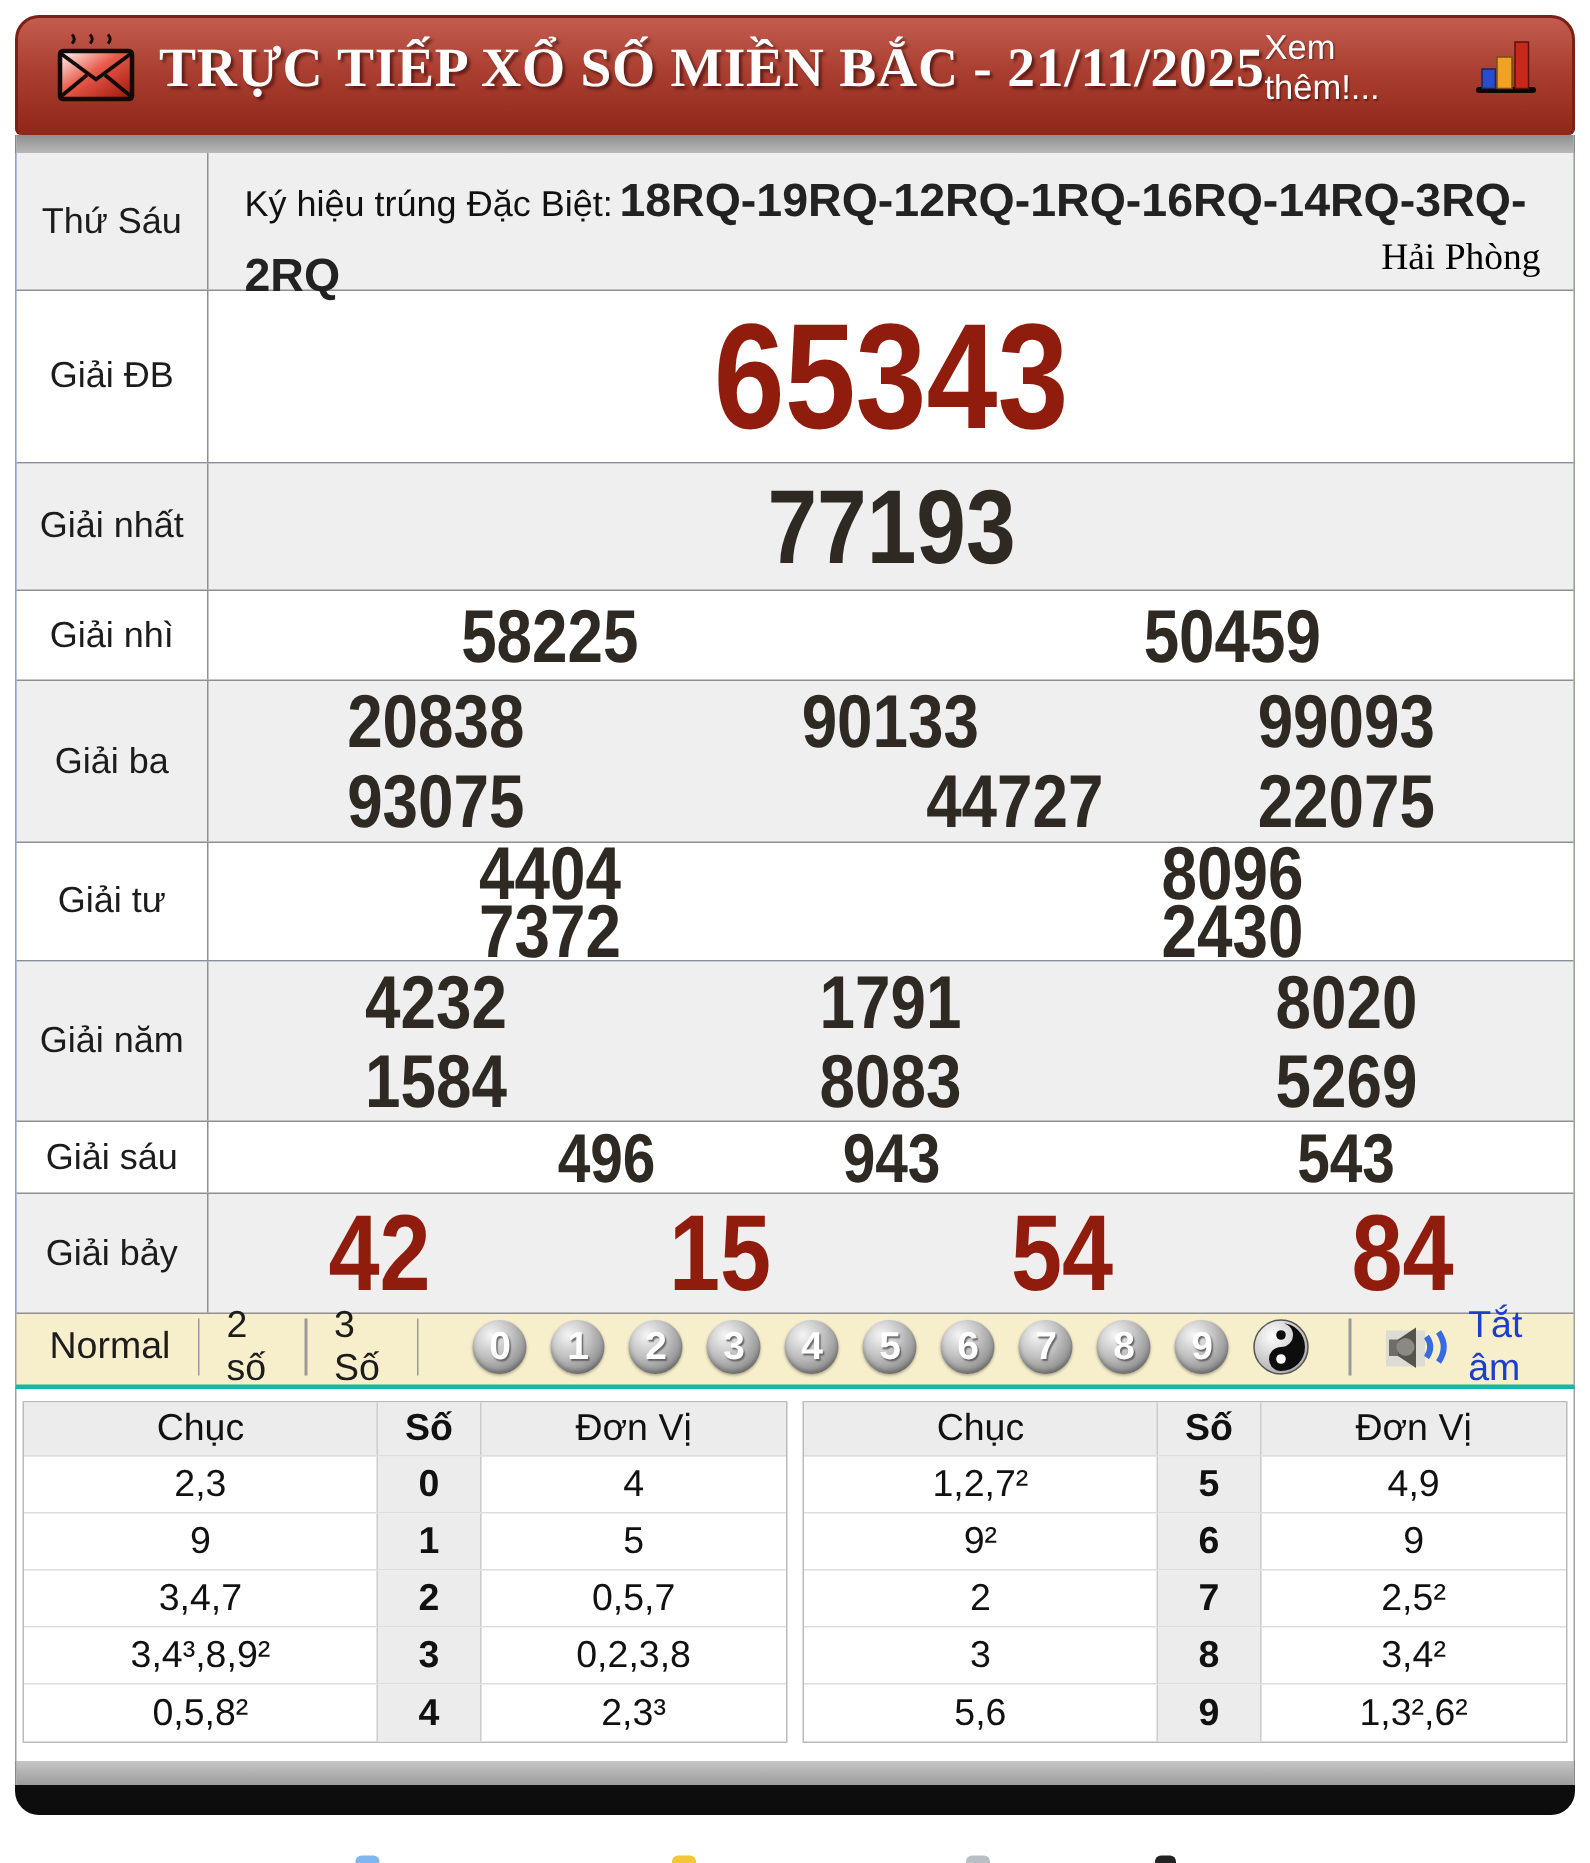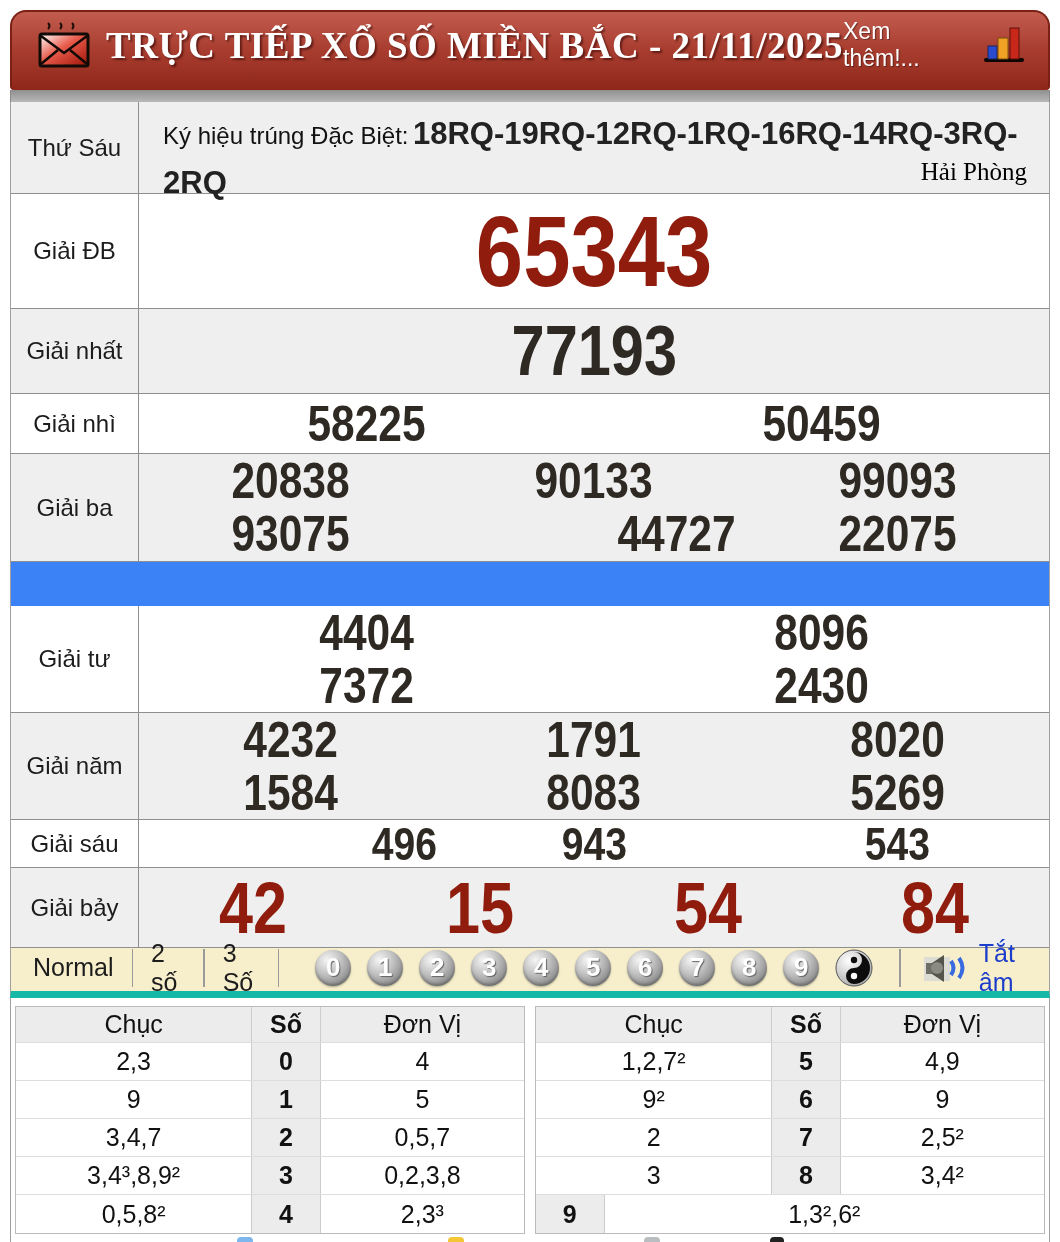--- a/index.html
+++ b/index.html
@@ -32,36 +32,36 @@
     display:flex; align-items:center; justify-content:center;
     font-size:24px; color:#1c1c1c; text-align:center; }
   .pvals { flex:1; display:flex; flex-wrap:wrap; align-content:center; }
   .cell { display:flex; align-items:center; justify-content:center; height:100%; }
   .twoline .cell { height:50%; }
   .num { display:inline-block; transform:scaleX(.85); font-weight:bold; color:#2e2a23; line-height:1; }
   .row-db    { height:115px; } .row-db .num   { font-size:100px; color:var(--red); }
   .row-nhat  { height:85px;  } .row-nhat .num { font-size:70px; }
   .row-nhi   { height:60px;  } .row-nhi .num  { font-size:50px; }
   .row-ba    { height:108px; } .row-ba .num   { font-size:50px; }
-  .row-tu    { height:107px;margin-top:44px; } .row-tu .num   { font-size:50px; }
+  .row-tu    { height:79px; } .row-tu .num   { font-size:50px; }
   .row-nam   { height:107px; } .row-nam .num  { font-size:50px; }
   .row-sau   { height:48px;  } .row-sau .num  { font-size:46px; }
   .row-bay   { height:80px;  } .row-bay .num  { font-size:72px; color:var(--red); }
 
   
   .prow.sig { height:92px; }
   .sigc { flex:1; position:relative; padding:10px 24px 6px 24px; line-height:44px; }
   .siglabel { font-size:24px; color:#111; }
   .sigval { font-size:31px; font-weight:bold; color:#222; }
   .prov { position:absolute; right:22px; bottom:6px; line-height:30px;
     font-family:"Liberation Serif","DejaVu Serif",serif; font-size:25px; color:#000; }
 
   
   .toolbar { height:50px; background:#f7efcb;
-    border-left:1px solid #a0a0a0; border-right:1px solid #a0a0a0; border-bottom:7px solid #14b8a6;
+    border-left:1px solid #a0a0a0; border-right:1px solid #a0a0a0; border-bottom:3px solid #14b8a6;
     display:flex; align-items:center; padding:0 14px 4px 22px; }
   .mode { font-size:25px; color:#1c1c1c; cursor:pointer; }
   .vdiv { width:2px; height:38px; background:#9a9a9a; margin:0 18px; }
   .balls { display:flex; align-items:center; margin-left:10px; }
   .ball { width:36px; height:36px; border-radius:50%; margin:0 8px; cursor:pointer;
     background:radial-gradient(circle at 34% 28%, #f5f5f5, #c2c2c2 40%, #8d8d8d 75%, #747474);
     box-shadow:inset 0 -2px 3px rgba(0,0,0,.25), 0 1px 2px rgba(0,0,0,.3);
     display:flex; align-items:center; justify-content:center;
     color:#fff; font-weight:bold; font-size:26px; text-shadow:1px 1px 1px rgba(90,90,90,.9); }
   .yy { width:38px; height:38px; margin:0 8px; cursor:pointer; }
@@ -360,20 +360,21 @@
             <div class="dcell c-tens">2</div>
             <div class="dcell c-digit">7</div>
             <div class="dcell c-units">2,5²</div>
           </div>
           <div class="drow">
             <div class="dcell c-tens">3</div>
             <div class="dcell c-digit">8</div>
             <div class="dcell c-units">3,4²</div>
           </div>
           <div class="drow">
+            <div class="dcell c-tens">5,6</div>
             <div class="dcell c-digit">9</div>
             <div class="dcell c-units">1,3²,6²</div>
           </div>
         </div>
     </div>
 
     <div class="gray-bottom"></div>
     <div class="black-bar"></div>
   </div>
 

